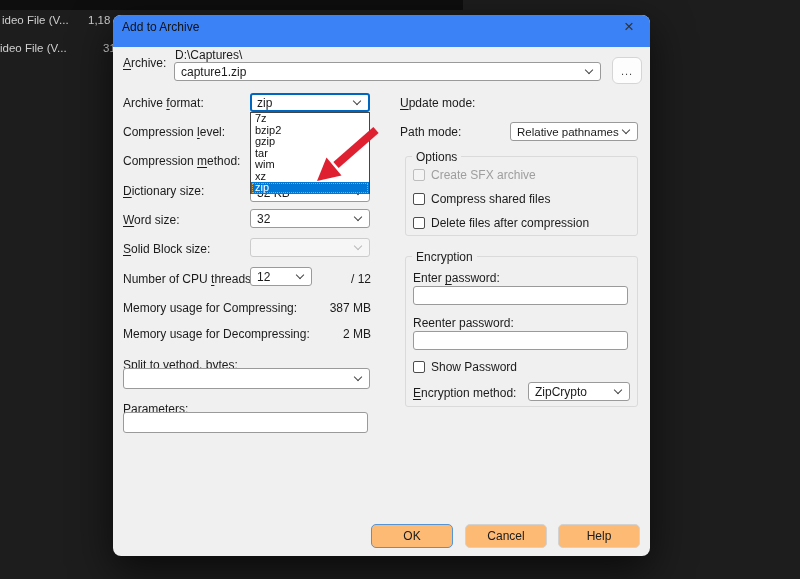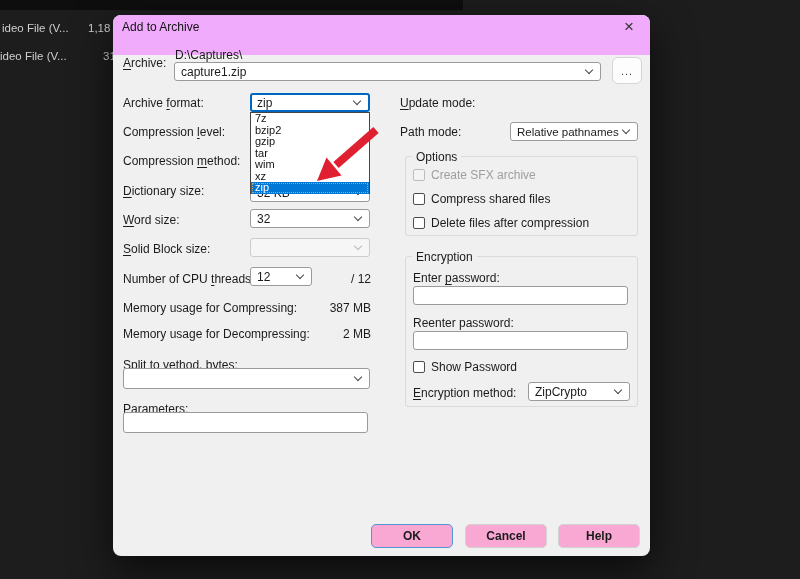--- a/index.html
+++ b/index.html
@@ -5,31 +5,31 @@
   * { box-sizing: border-box; margin: 0; padding: 0; }
   html,body { width:800px; height:579px; }
   body {
     position: relative;
     background:#1d1d1d;
     font-family:"Liberation Sans", sans-serif;
     overflow:hidden;
   }
   
   .bg-strip { position:absolute; left:0; top:0; width:463px; height:10px; background:#0e0e0e; }
-  .bg-text { position:absolute; font-size:11.5px; color:#cfcfcf; white-space:nowrap;margin-top:8px; }
+  .bg-text { position:absolute; font-size:11.5px; color:#cfcfcf; white-space:nowrap; }
 
   
   .dialog {
     position:absolute; left:113px; top:15px; width:537px; height:541px;
     background:#f0f0f0; border-radius:8px;
     box-shadow:0 14px 42px rgba(0,0,0,.65);
   }
   .titlebar {
-    position:absolute; left:0; top:0; right:0; height:40px;
-    background:#f0abfc; border-radius:8px 8px 0 0;
+    position:absolute; left:0; top:0; right:0; height:32px;
+    background:#3b82f6; border-radius:8px 8px 0 0;
   }
   .title { position:absolute; left:9px; top:5px; font-size:12px; color:#111; }
   .closebtn {
     position:absolute; right:6px; top:1px; width:30px; height:22px;
     display:flex; align-items:center; justify-content:center;
     font-size:17px; font-weight:300; color:#333; cursor:default;
   }
   .lbl { position:absolute; font-size:12px; color:#1b1b1b; white-space:nowrap; }
   .lbl .u { text-decoration:underline; text-underline-offset:1.5px; }
   .gray { color:#8a8a8a; }
@@ -76,22 +76,22 @@
     width:12px; height:12px; background:#fff; border:1px solid #4d4d4d; border-radius:2px;
     margin-right:6px; flex:none;
   }
   .checkrow.disabled .cbox { border-color:#bdbdbd; background:#f4f4f4; }
   .checkrow .ctext { font-size:12px; color:#1b1b1b; white-space:nowrap; }
   .checkrow.disabled .ctext { color:#9e9e9e; }
 
   
   .btn {
     position:absolute; top:509px; width:82px; height:24px;
-    background:#f9a8d4; border:1px solid #d2d2d2; border-radius:5px;
-    font-size:12px; color:#1b1b1b; display:flex; align-items:center; justify-content:center;font-weight:bold;
+    background:#fdba74; border:1px solid #d2d2d2; border-radius:5px;
+    font-size:12px; color:#1b1b1b; display:flex; align-items:center; justify-content:center;
   }
   .btn.default { border:1.6px solid #5694d6; }
   .browse {
     position:absolute; left:499px; top:42px; width:30px; height:27px;
     background:#fdfdfd; border:1px solid #d5d5d5; border-radius:6px;
     font-size:11px; color:#444; display:flex; align-items:center; justify-content:center;
     letter-spacing:1px;
   }
   .arrow-svg { position:absolute; left:0; top:0; z-index:20; pointer-events:none; }
 </style>

